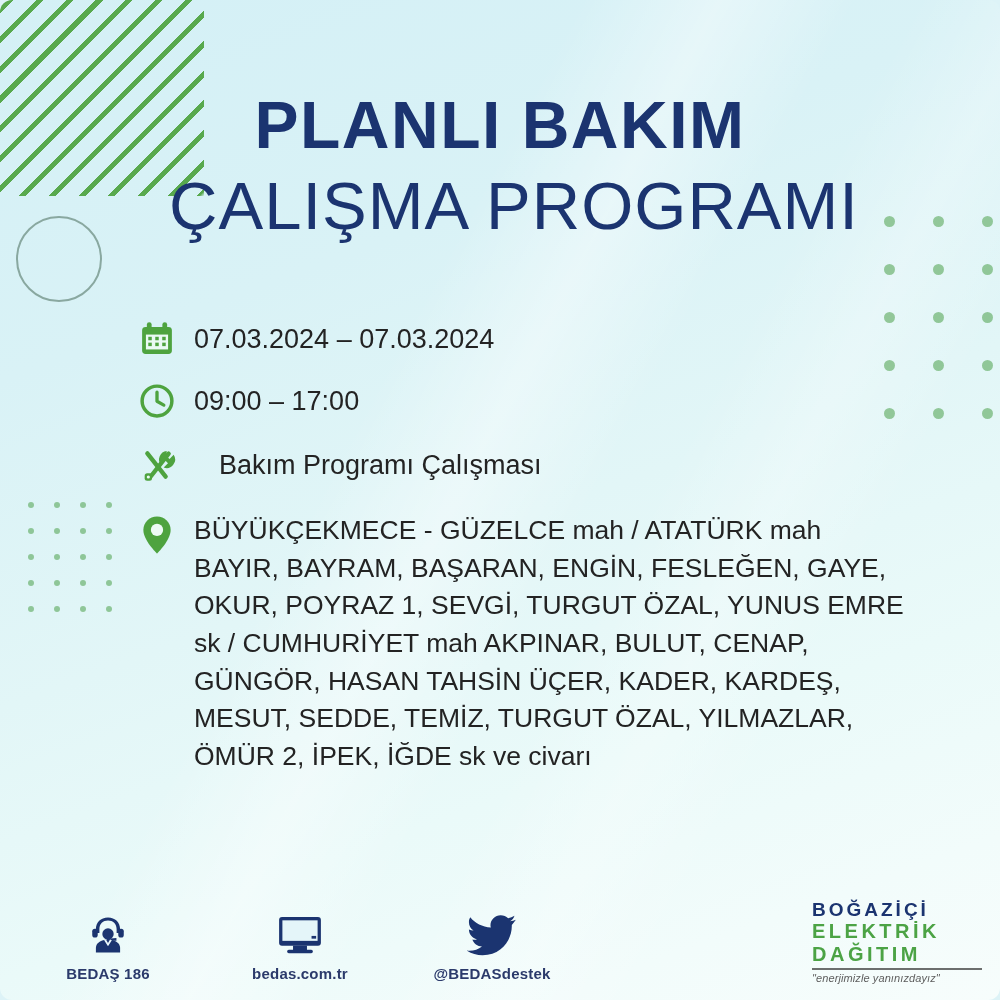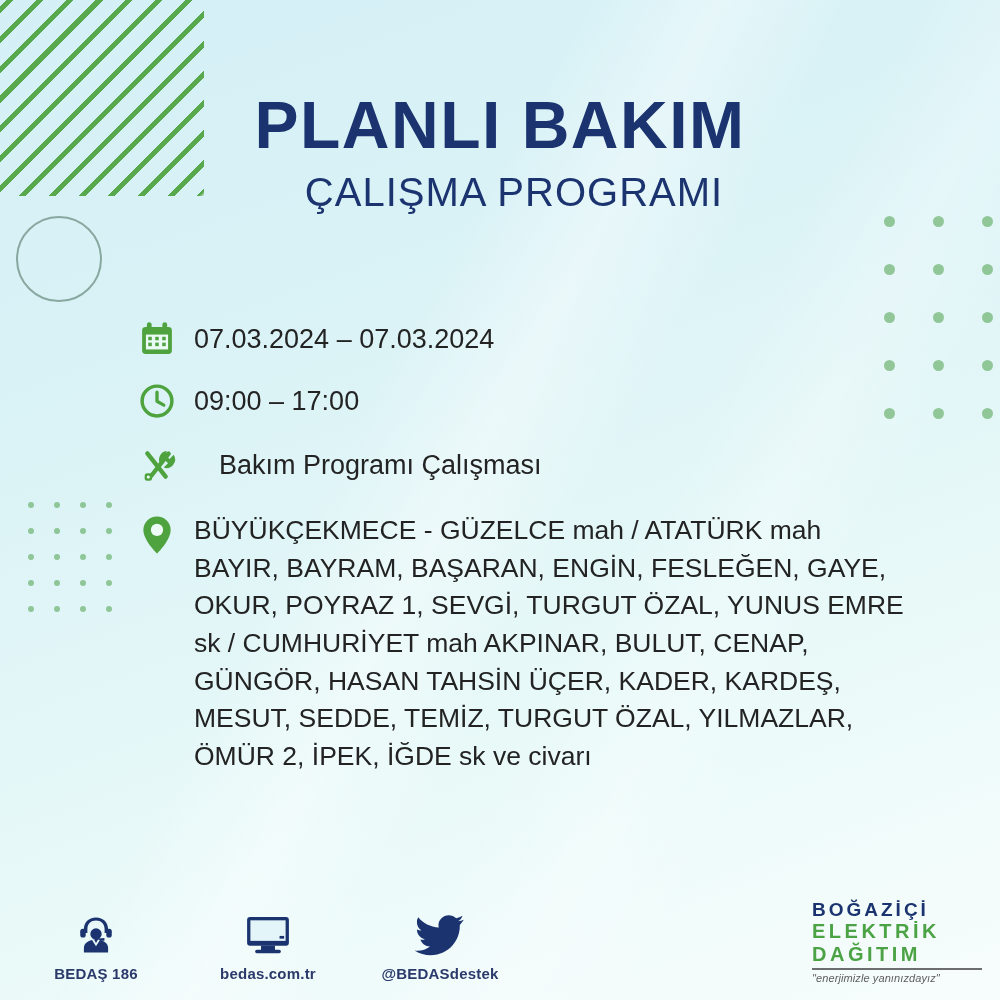--- a/index.html
+++ b/index.html
@@ -6,20 +6,21 @@
   body{
     width:1000px;height:1000px;overflow:hidden;
     font-family:"Liberation Sans","DejaVu Sans",sans-serif;
     background:#ddf3f7;
   }
   .poster{
     position:relative;width:1000px;height:1000px;
     background:
       linear-gradient(160deg,#d4f0f6 0%,#d9f2f6 28%,#e2f6f7 52%,#eafaf9 72%,#f2fcfb 88%,#f7fdfc 100%);
     overflow:hidden;
+    border-radius:12px;
   }
   
   .sheen{
     position:absolute;inset:0;
     background:linear-gradient(118deg,rgba(255,255,255,0) 38%,rgba(255,255,255,.38) 47%,rgba(255,255,255,0) 56%),
                linear-gradient(118deg,rgba(255,255,255,0) 60%,rgba(255,255,255,.25) 68%,rgba(255,255,255,0) 76%);
     pointer-events:none;
   }
 
   
@@ -45,38 +46,38 @@
   .dots-right{left:866px;top:198px;grid-template-columns:repeat(3,49px);grid-auto-rows:48px;opacity:.6;}
   .dots-right i{width:11px;height:11px;margin:18px;}
 
   
   .header{position:absolute;left:0;right:0;top:92px;text-align:center;}
   .title{
     font-weight:bold;font-size:66px;letter-spacing:1.5px;color:#1b3470;
     line-height:1;margin:0;font-stretch:condensed;
   }
   .subtitle{
-    font-size:40px;letter-spacing:1px;color:#1b3470;line-height:1;
+    font-size:67px;letter-spacing:1px;color:#1b3470;line-height:1;
     margin:14px 0 0 0;font-weight:400;padding-left:28px;
   }
 
   
   .info{position:absolute;left:138px;top:318px;width:760px;}
   .row{display:flex;align-items:flex-start;margin-bottom:34px;}
   .row .ico{width:56px;flex:0 0 56px;display:flex;align-items:flex-start;justify-content:flex-start;padding-top:2px;}
   .row .txt{font-size:27px;color:#232323;line-height:1.28;padding-top:4px;}
   .row-date{margin-bottom:22px;}
   .row-time{margin-bottom:24px;}
   .row-type{margin-bottom:26px;gap:25px;}
   .row-type .txt{font-size:27px;}
   .addr{font-size:26.5px;line-height:1.42;color:#232323;}
   .addr .ln{display:block;white-space:nowrap;}
 
   
-  .footer{position:absolute;left:30px;bottom:18px;display:flex;gap:40px;align-items:flex-end;}
+  .footer{position:absolute;left:42px;bottom:18px;display:flex;gap:60px;align-items:flex-end;}
   .fitem{width:132px;text-align:center;color:#1b3470;}
   .fitem .fico{height:54px;display:flex;align-items:flex-end;justify-content:center;margin-bottom:8px;}
   .fitem .flabel{font-size:15px;font-weight:bold;letter-spacing:.2px;color:#2b3a6b;}
 
   
   .brand{position:absolute;right:18px;bottom:16px;text-align:left;width:170px;}
   .brand .b1{font-size:19px;font-weight:bold;letter-spacing:3px;color:#1b3470;line-height:1.12;}
   .brand .b2,.brand .b3{font-size:20px;font-weight:bold;letter-spacing:3.5px;color:#4ca345;line-height:1.12;}
   .brand .rule{height:2px;background:#4a4a4a;margin:3px 0 2px 0;width:100%;opacity:.8;}
   .brand .tag{font-size:11px;font-style:italic;color:#5d5d5d;letter-spacing:.1px;}

